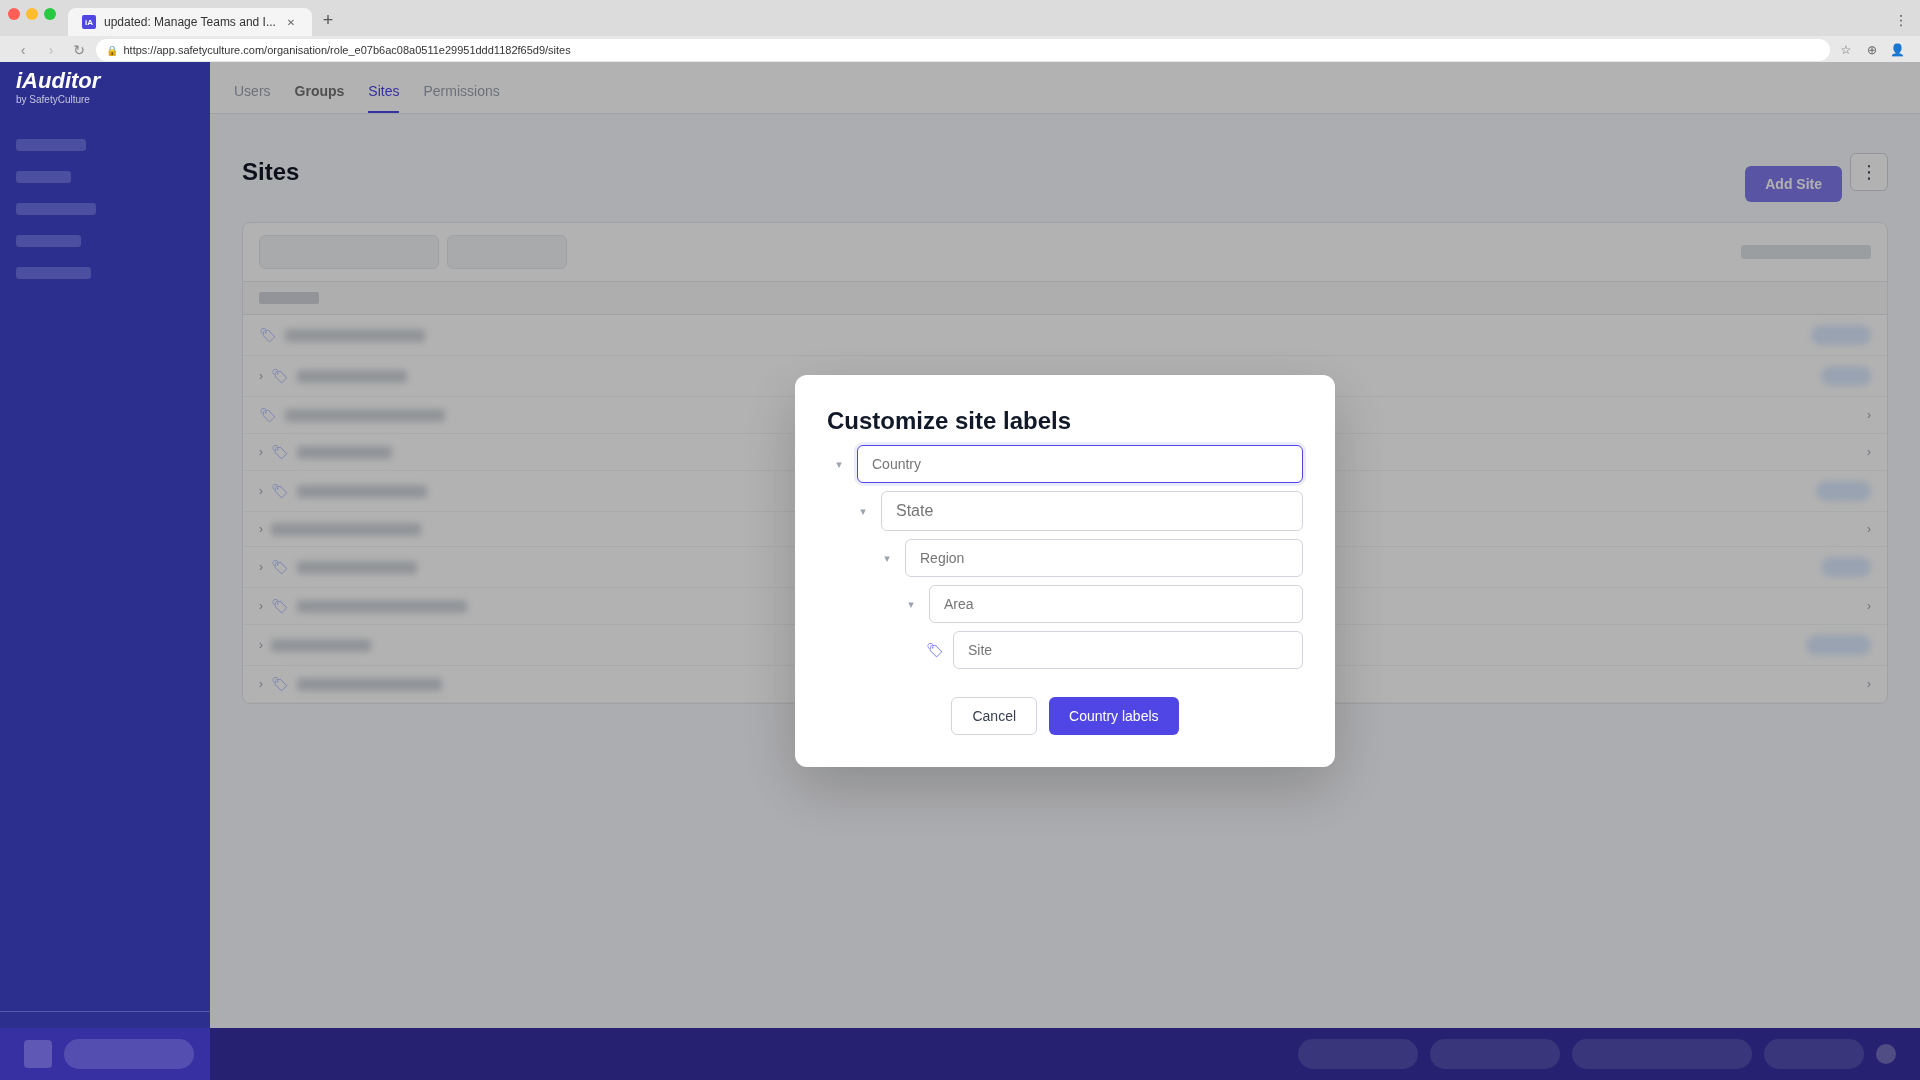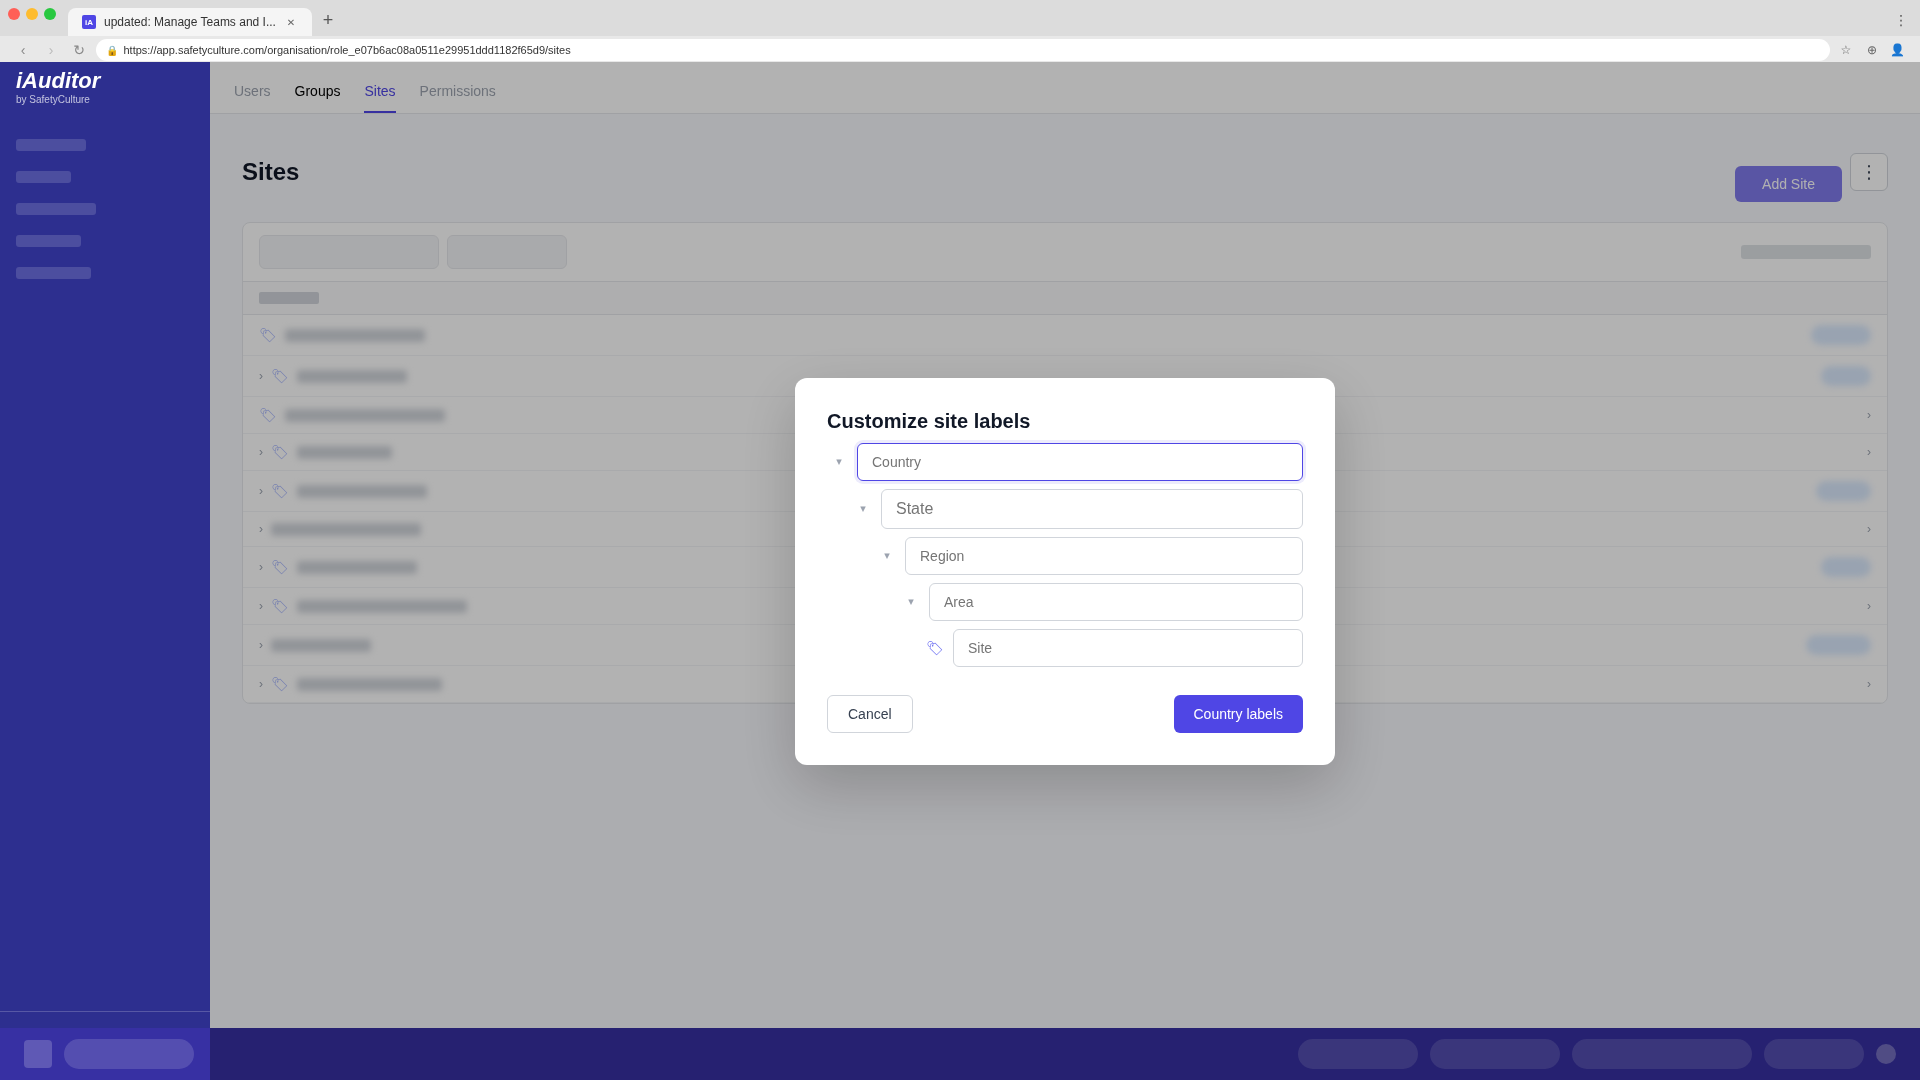--- a/index.html
+++ b/index.html
@@ -71,30 +71,30 @@
         </div>
         <span style="font-size:10px;color:rgba(255,255,255,0.5);margin-left:auto;">›</span>
       </div>
     </div>
   </div>
 
   <div style="flex:1;background:#f7f8fc;overflow:auto;position:relative;">
 
     <div style="background:white;border-bottom:1px solid #e5e7eb;height:52px;display:flex;align-items:flex-end;padding:0 24px;gap:24px;">
       <span style="padding:14px 0 12px;font-size:14px;color:#9ca3af;cursor:pointer;border-bottom:2px solid transparent;display:inline-block;">Users</span>
-      <span style="padding:14px 0 12px;font-size:14px;color:#000000;cursor:pointer;border-bottom:2px solid transparent;display:inline-block;">Groups</span>
+      <span style="padding:14px 0 12px;font-size:14px;color:#737373;cursor:pointer;border-bottom:2px solid transparent;display:inline-block;font-weight:bold;">Groups</span>
       <span style="padding:14px 0 12px;font-size:14px;color:#4f46e5;font-weight:500;cursor:pointer;border-bottom:2px solid #4f46e5;display:inline-block;">Sites</span>
       <span style="padding:14px 0 12px;font-size:14px;color:#9ca3af;cursor:pointer;border-bottom:2px solid transparent;display:inline-block;">Permissions</span>
     </div>
 
     <div style="padding:28px 32px;">
       <div style="display:flex;align-items:center;justify-content:space-between;margin-bottom:20px;">
         <h1 style="font-size:24px;font-weight:600;color:#111827;">Sites</h1>
         <div style="display:flex;gap:8px;align-items:center;">
-          <button style="background:#4f46e5;color:white;border:none;border-radius:6px;padding:10px 27px;font-size:14px;cursor:pointer;font-weight:400;opacity:0.7;margin-top:24px;">Add Site</button>
+          <button style="background:#4f46e5;color:white;border:none;border-radius:6px;padding:10px 20px;font-size:14px;cursor:pointer;font-weight:700;opacity:0.7;margin-top:24px;">Add Site</button>
           <button style="width:38px;height:38px;border:1px solid #d1d5db;border-radius:6px;background:white;display:flex;align-items:center;justify-content:center;cursor:pointer;font-size:18px;color:#374151;">⋮</button>
         </div>
       </div>
 
       <div style="background:white;border-radius:8px;border:1px solid #e5e7eb;overflow:hidden;">
 
         <div style="padding:12px 16px;border-bottom:1px solid #e5e7eb;display:flex;align-items:center;gap:8px;">
           <div style="background:#f3f4f6;border:1px solid #e5e7eb;border-radius:6px;padding:6px 12px;font-size:13px;color:#6b7280;width:180px;height:34px;"></div>
           <div style="background:#f3f4f6;border:1px solid #e5e7eb;border-radius:6px;padding:6px 12px;font-size:13px;color:#6b7280;width:120px;height:34px;"></div>
           <div style="margin-left:auto;color:#6366f1;font-size:13px;cursor:pointer;text-decoration:underline;opacity:0.7;background:#d1d5db;border-radius:3px;height:14px;width:130px;"></div>
@@ -158,21 +158,21 @@
           <span style="color:#9ca3af;font-size:12px;">›</span>
           <span style="color:#a5b4fc;font-size:14px;">🏷</span>
           <div style="background:#d1d5db;border-radius:3px;height:13px;width:145px;filter:blur(3px);"></div>
           <span style="margin-left:auto;color:#9ca3af;font-size:12px;">›</span>
         </div>
       </div>
     </div>
 
     <div style="position:absolute;top:0;left:0;right:0;bottom:0;background:rgba(0,0,0,0.3);display:flex;align-items:center;justify-content:center;z-index:100;">
       <div style="background:white;border-radius:12px;width:540px;padding:32px;box-shadow:0 20px 60px rgba(0,0,0,0.2);">
-        <h2 style="font-size:20px;font-weight:600;color:#111827;margin-bottom:10px;">Customize site labels</h2>
+        <h2 style="font-size:24px;font-weight:600;color:#111827;margin-bottom:10px;">Customize site labels</h2>
 
         <div style="display:flex;align-items:center;margin-bottom:8px;margin-left:0;">
           <div style="width:24px;height:24px;display:flex;align-items:center;justify-content:center;color:#9ca3af;font-size:11px;cursor:pointer;flex-shrink:0;margin-right:6px;">▾</div>
           <input style="flex: 1 1 0%; border: 1.5px solid rgb(79, 70, 229); border-radius: 6px; padding: 10px 14px; font-size: 14px; color: #3b82f6; outline: none; box-shadow: rgba(79, 70, 229, 0.1) 0px 0px 0px 3px;" placeholder="Country" value="">
         </div>
 
         <div style="display:flex;align-items:center;margin-bottom:8px;margin-left:24px;">
           <div style="width:24px;height:24px;display:flex;align-items:center;justify-content:center;color:#9ca3af;font-size:11px;cursor:pointer;flex-shrink:0;margin-right:6px;">▾</div>
           <input style="flex: 1 1 0%; border: 1px solid rgb(209, 213, 219); border-radius: 6px; padding: 10px 14px; font-size: 16px; color: rgb(55, 65, 81); outline: none;" placeholder="State" value="">
         </div>
@@ -185,21 +185,21 @@
         <div style="display:flex;align-items:center;margin-bottom:8px;margin-left:72px;">
           <div style="width:24px;height:24px;display:flex;align-items:center;justify-content:center;color:#9ca3af;font-size:11px;cursor:pointer;flex-shrink:0;margin-right:6px;">▾</div>
           <input style="flex: 1 1 0%; border: 1px solid rgb(209, 213, 219); border-radius: 6px; padding: 10px 14px; font-size: 14px; color: rgb(55, 65, 81); outline: none;" placeholder="Area" value="">
         </div>
 
         <div style="display:flex;align-items:center;margin-bottom:8px;margin-left:96px;">
           <div style="width:24px;height:24px;display:flex;align-items:center;justify-content:center;color:#6366f1;font-size:14px;flex-shrink:0;margin-right:6px;">🏷</div>
           <input style="flex: 1 1 0%; border: 1px solid rgb(209, 213, 219); border-radius: 6px; padding: 10px 14px; font-size: 14px; color: rgb(55, 65, 81); outline: none;" placeholder="Site" value="">
         </div>
 
-        <div style="display:flex;justify-content:space-between;gap:12px;margin-top:28px;">
+        <div style="display:flex;justify-content:center;gap:12px;margin-top:28px;">
           <button style="background:white;border:1px solid #d1d5db;border-radius:6px;padding:10px 20px;font-size:14px;cursor:pointer;color:#374151;font-weight:500;">Cancel</button>
           <button style="background:#4f46e5;color:white;border:none;border-radius:6px;padding:10px 20px;font-size:14px;cursor:pointer;font-weight:500;">Country labels</button>
         </div>
       </div>
     </div>
 
   </div>
 
 </div>
 

